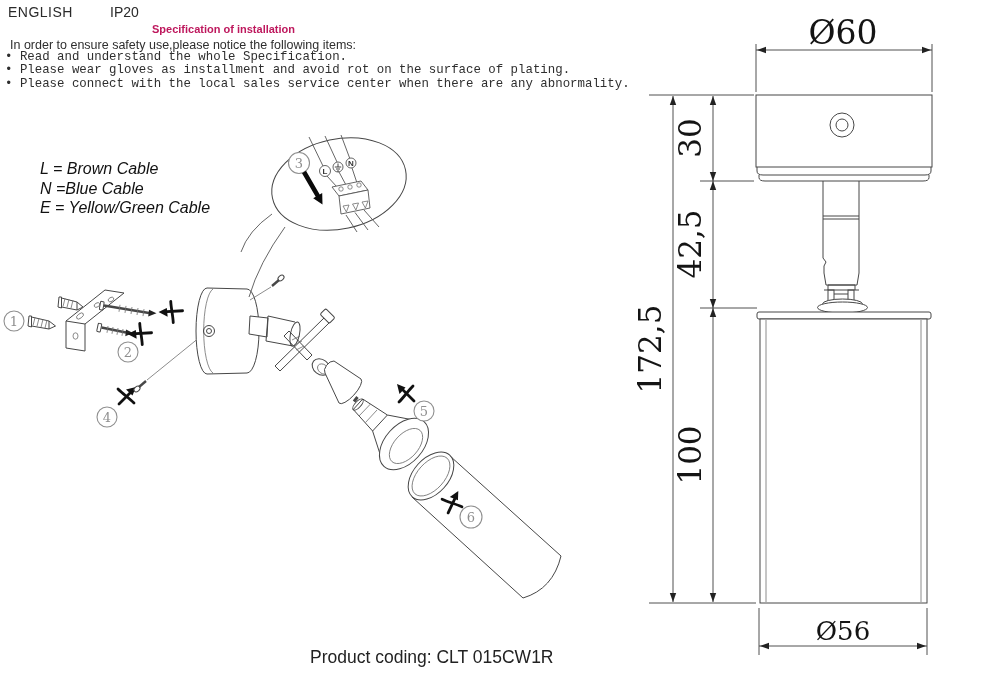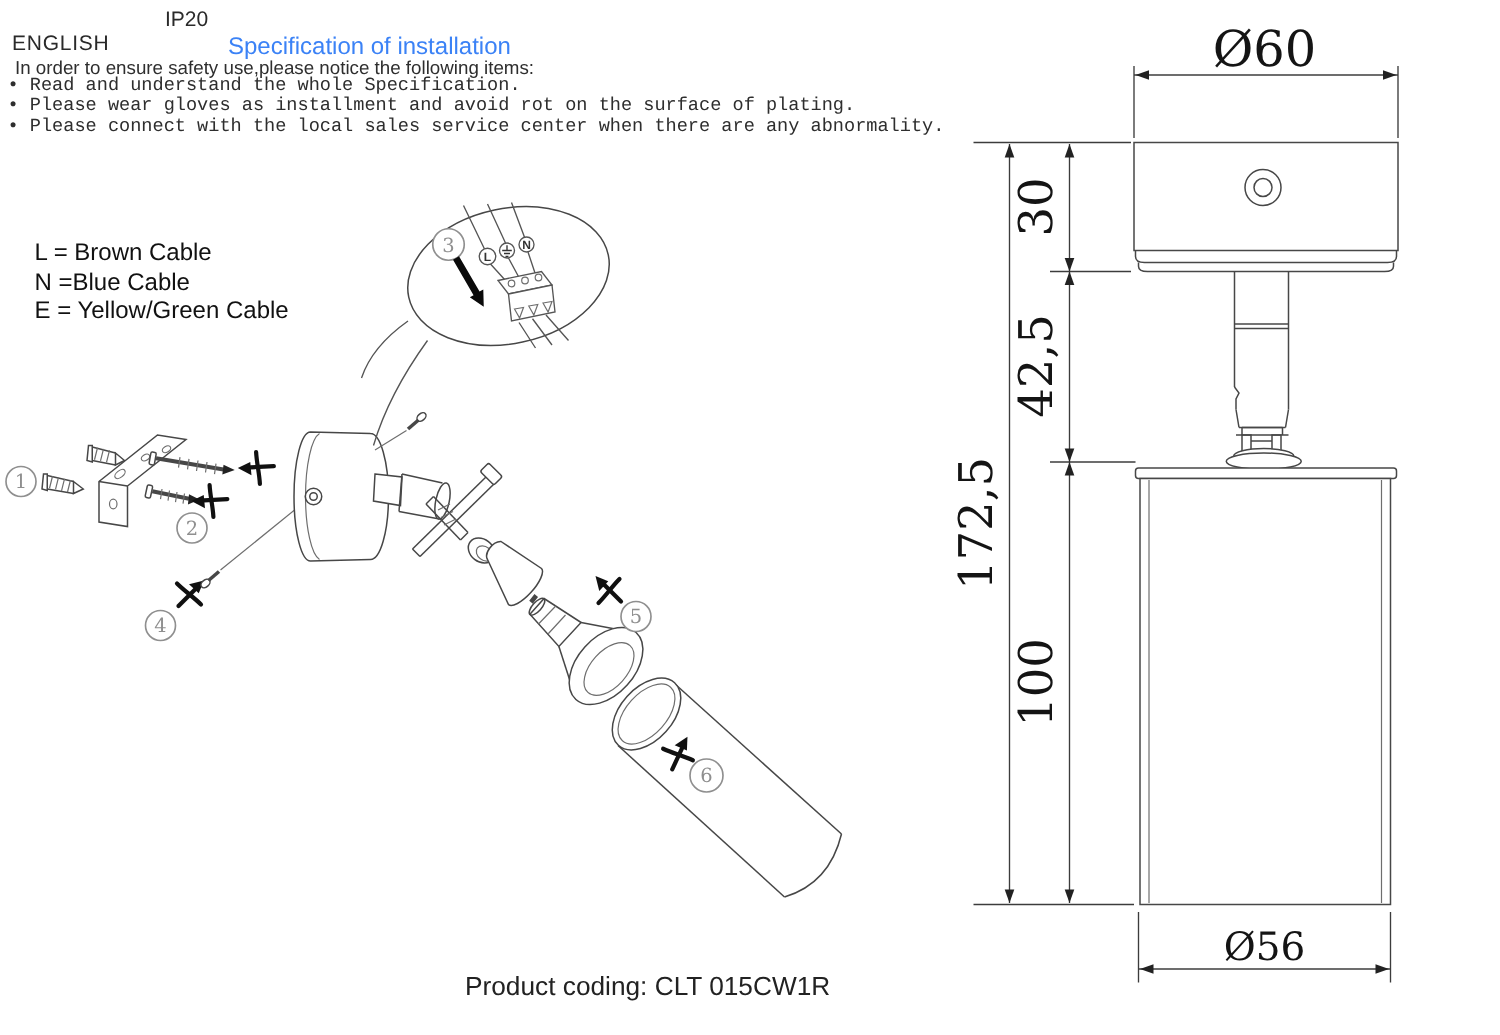--- a/index.html
+++ b/index.html
@@ -1,25 +1,25 @@
 <!DOCTYPE html>
 <html><head>
 <meta charset="utf-8">
 <style>
   html,body{margin:0;padding:0;background:#fff;}
   body{width:1000px;height:690px;position:relative;overflow:hidden;
        font-family:"Liberation Sans",sans-serif;color:#1c1c1c;}
   .abs{position:absolute;}
-  .hdr-lang{left:8px;top:20px;font-size:14px;letter-spacing:.5px;color:#2a2a2a;}
+  .hdr-lang{left:8px;top:4px;font-size:14px;letter-spacing:.5px;color:#2a2a2a;}
   .hdr-ip{left:110px;top:4px;font-size:14px;color:#2a2a2a;}
-  .spec-title{left:152px;top:23px;font-size:16px;color:#3b82f6;}
+  .spec-title{left:152px;top:23px;font-size:11px;color:#be185d;font-weight:bold;}
   .spec-intro{left:10px;top:38px;font-size:12.5px;color:#2e2e2e;}
   .spec-list{left:5px;top:51px;font-size:12.4px;line-height:13.4px;color:#2e2e2e;font-family:Liberation Mono, monospace;}
   .spec-item::before{content:"• ";}
-  .legend{left:23px;top:159px;font-size:16px;line-height:19.5px;color:#111;}
+  .legend{left:40px;top:159px;font-size:16px;line-height:19.5px;color:#111;font-style:italic;}
   .footer{left:310px;top:647px;font-size:17.5px;color:#222;text-align:center;}
   svg{position:absolute;left:0;top:0;}
   .ln{stroke:#474747;stroke-width:1;fill:none;}
   .lnw{stroke:#474747;stroke-width:1;fill:#fff;}
   .thin{stroke:#6e6e6e;stroke-width:.8;fill:none;}
   .wire{stroke:#555;stroke-width:.9;fill:none;}
   .dim{stroke:#3c3c3c;stroke-width:.9;fill:none;}
   .arr{fill:#222;stroke:none;}
   .dimtxt{font-family:"DejaVu Serif",serif;fill:#141414;}
   .stepc{stroke:#8f8f8f;stroke-width:1.1;fill:#fff;}

